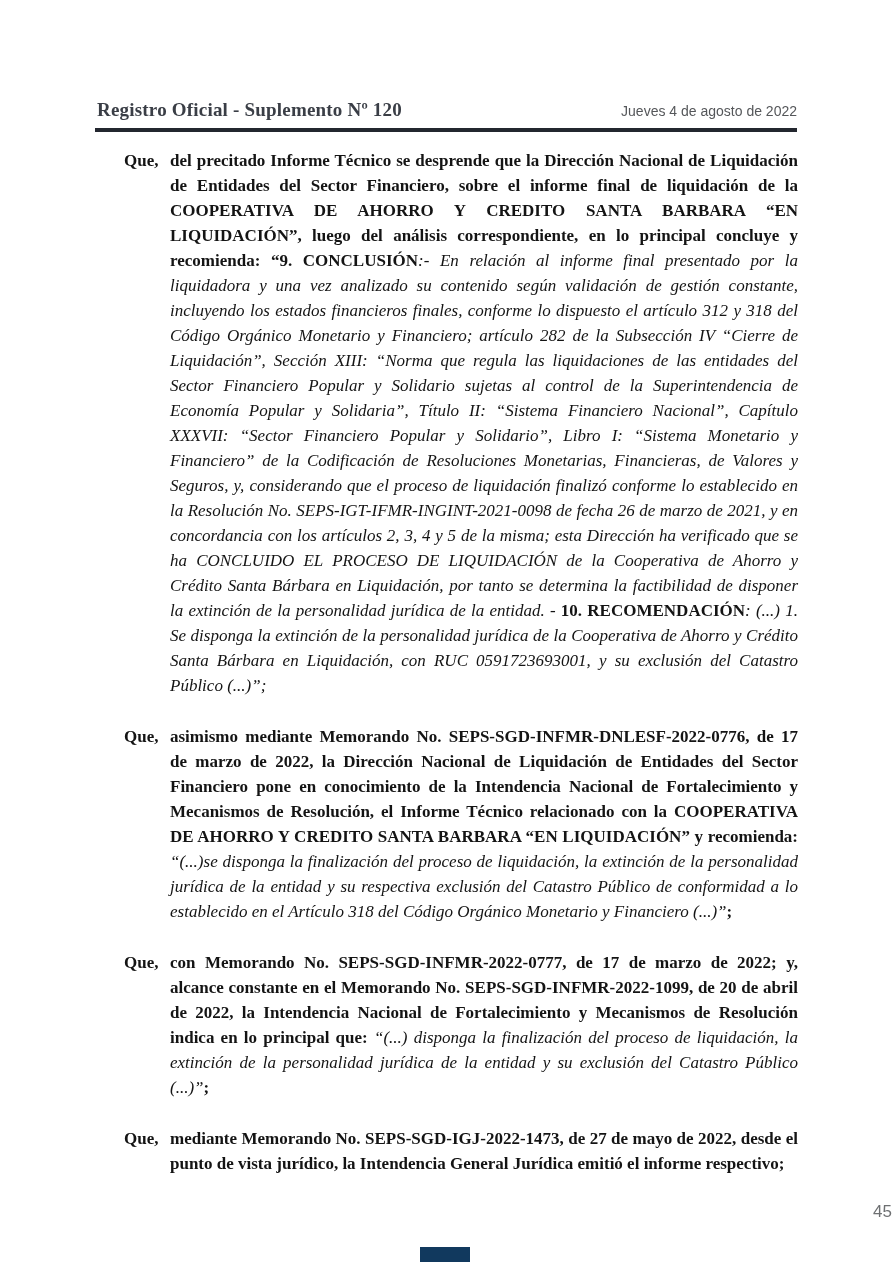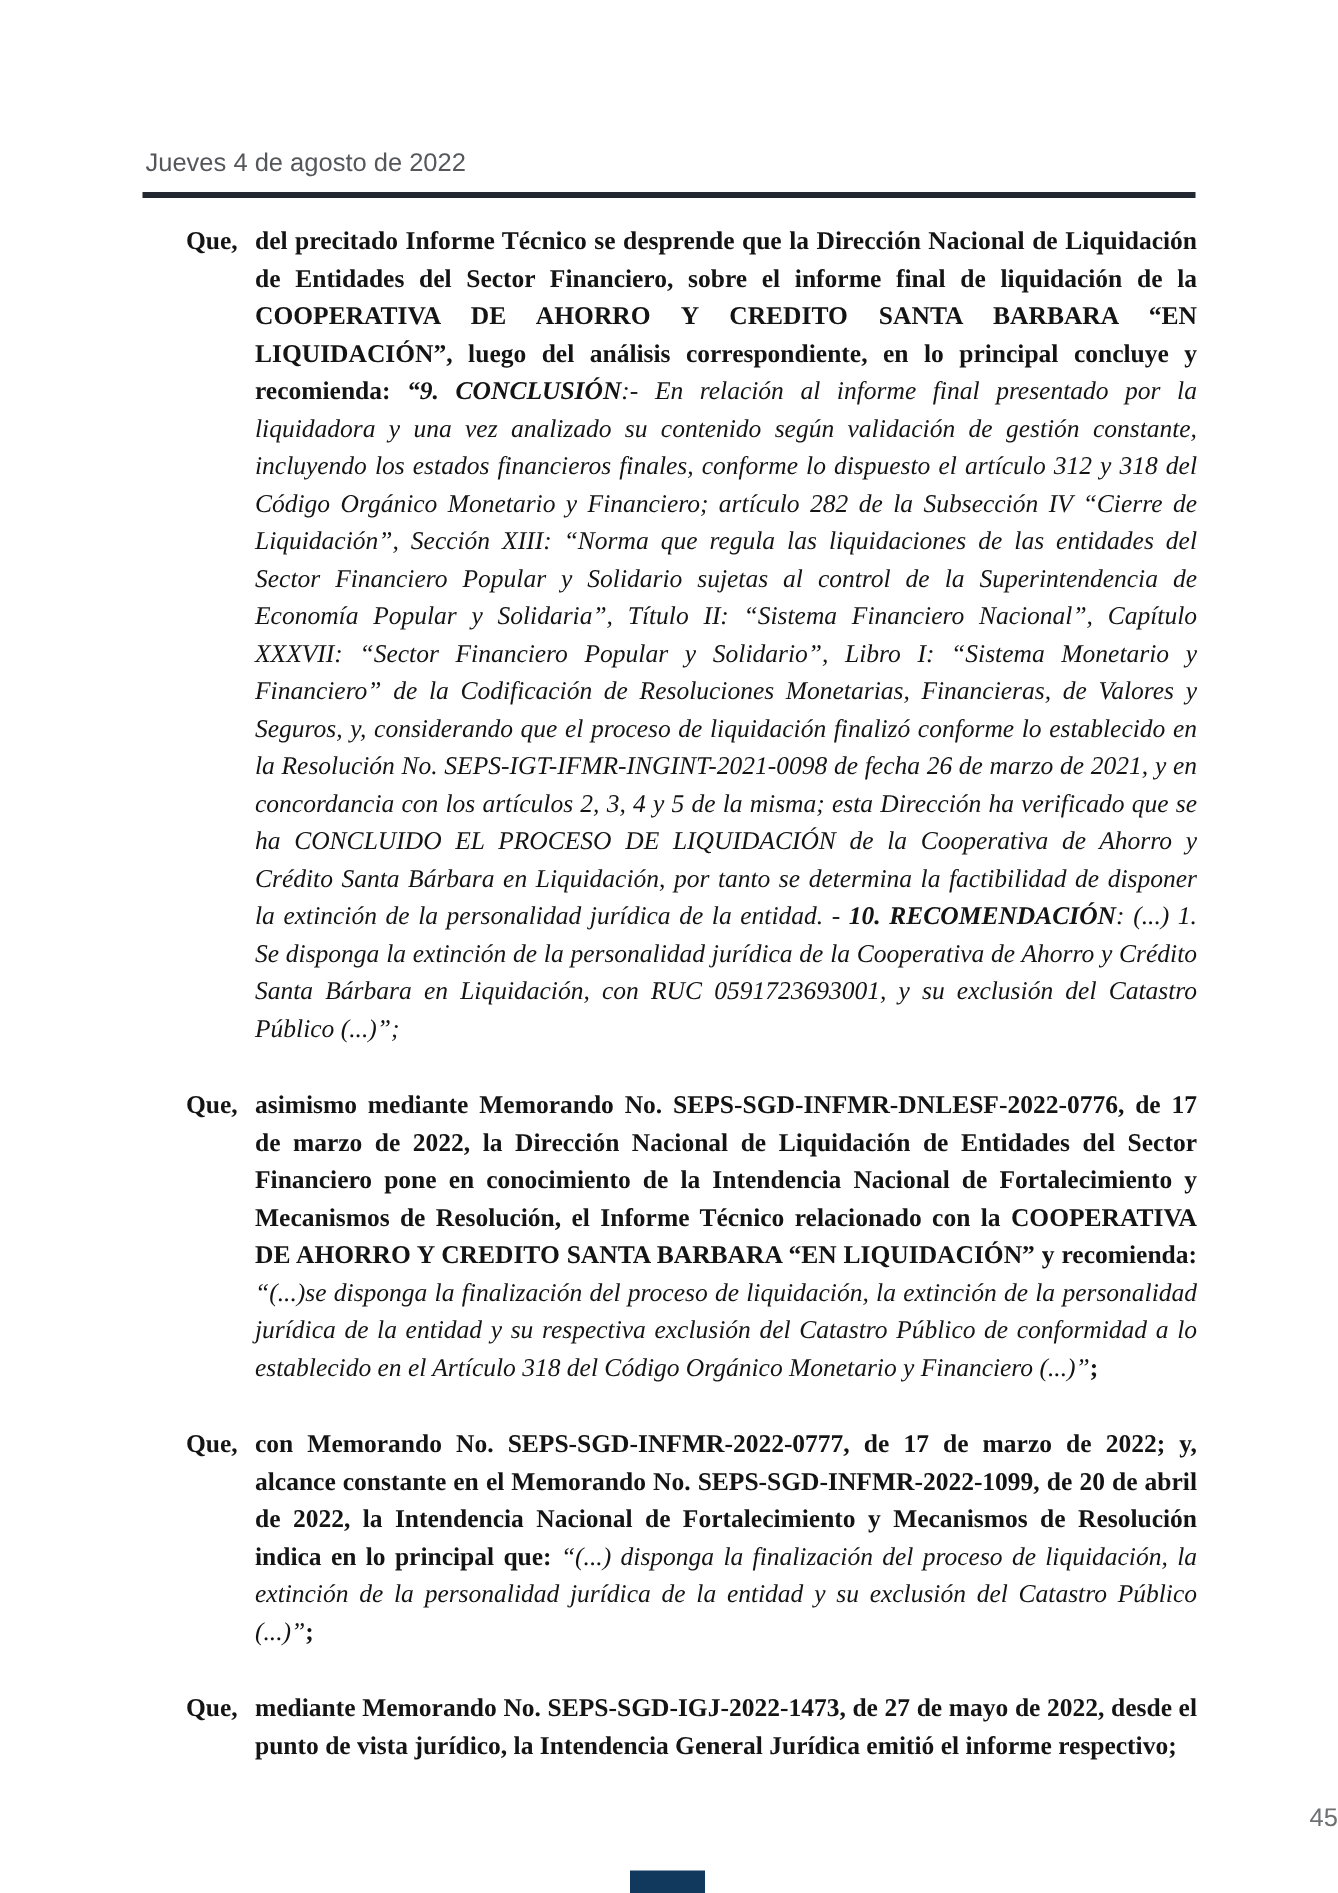--- a/index.html
+++ b/index.html
@@ -22,21 +22,21 @@
   }
   .header-title {
     font-family: "Liberation Serif", serif;
     font-weight: bold;
     font-size: 19px;
     color: #3a3e46;
     letter-spacing: 0.2px;
   }
   .header-date {
     font-family: "Liberation Sans", sans-serif;
-    font-size: 17px;
+    font-size: 14px;
     color: #55575a;
   }
   .header-rule {
     position: absolute;
     left: 95px;
     right: 95px;
     top: 128px;
     height: 4px;
     background: #23272f;
   }
@@ -58,21 +58,21 @@
     width: 46px;
     font-weight: bold;
     margin-left: 21px;
   }
   .para-body {
     flex: 1;
     text-align: justify;
   }
   .seg-normal { font-style: normal; font-weight: bold; }
   .seg-italic { font-style: italic; }
-  .seg-bold-italic { font-style: italic; font-weight: bold; }
+  .seg-bold-italic { font-weight: bold; }
   .page-number {
     position: absolute;
     left: 0;
     right: 0;
     top: 1202px;
     text-align: right;
     font-family: "Liberation Sans", sans-serif;
     font-size: 17px;
     color: #6e7072;
   }
@@ -84,20 +84,21 @@
     height: 15px;
     background: #11395e;
   }
 </style>
 </head>
 <body>
 
 <div class="page">
 
   <div class="header">
+    <span class="header-title">Registro Oficial - Suplemento Nº 120</span>
     <span class="header-date">Jueves 4 de agosto de 2022</span>
   </div>
 
   <div class="header-rule"></div>
 
   <div class="content">
       <div class="para">
         <div class="para-label">Que,</div>
         <div class="para-body"><span class="seg-normal">del precitado Informe Técnico se desprende que la Dirección Nacional de Liquidación de Entidades del Sector Financiero, sobre el informe final de liquidación de la COOPERATIVA DE AHORRO Y CREDITO SANTA BARBARA “EN LIQUIDACIÓN”, luego del análisis correspondiente, en lo principal concluye y recomienda: </span><span class="seg-bold-italic">“9. CONCLUSIÓN</span><span class="seg-italic">:- En relación al informe final presentado por la liquidadora y una vez analizado su contenido según validación de gestión constante, incluyendo los estados financieros finales, conforme lo dispuesto el artículo 312 y 318 del Código Orgánico Monetario y Financiero; artículo 282 de la Subsección IV “Cierre de Liquidación”, Sección XIII: “Norma que regula las liquidaciones de las entidades del Sector Financiero Popular y Solidario sujetas al control de la Superintendencia de Economía Popular y Solidaria”, Título II: “Sistema Financiero Nacional”, Capítulo XXXVII: “Sector Financiero Popular y Solidario”, Libro I: “Sistema Monetario y Financiero” de la Codificación de Resoluciones Monetarias, Financieras, de Valores y Seguros, y, considerando que el proceso de liquidación finalizó conforme lo establecido en la Resolución No. SEPS-IGT-IFMR-INGINT-2021-0098 de fecha 26 de marzo de 2021, y en concordancia con los artículos 2, 3, 4 y 5 de la misma; esta Dirección ha verificado que se ha CONCLUIDO EL PROCESO DE LIQUIDACIÓN de la Cooperativa de Ahorro y Crédito Santa Bárbara en Liquidación, por tanto se determina la factibilidad de disponer la extinción de la personalidad jurídica de la entidad. - </span><span class="seg-bold-italic">10. RECOMENDACIÓN</span><span class="seg-italic">: (...) 1. Se disponga la extinción de la personalidad jurídica de la Cooperativa de Ahorro y Crédito Santa Bárbara en Liquidación, con RUC 0591723693001, y su exclusión del Catastro Público (...)”;</span></div>
       </div>

